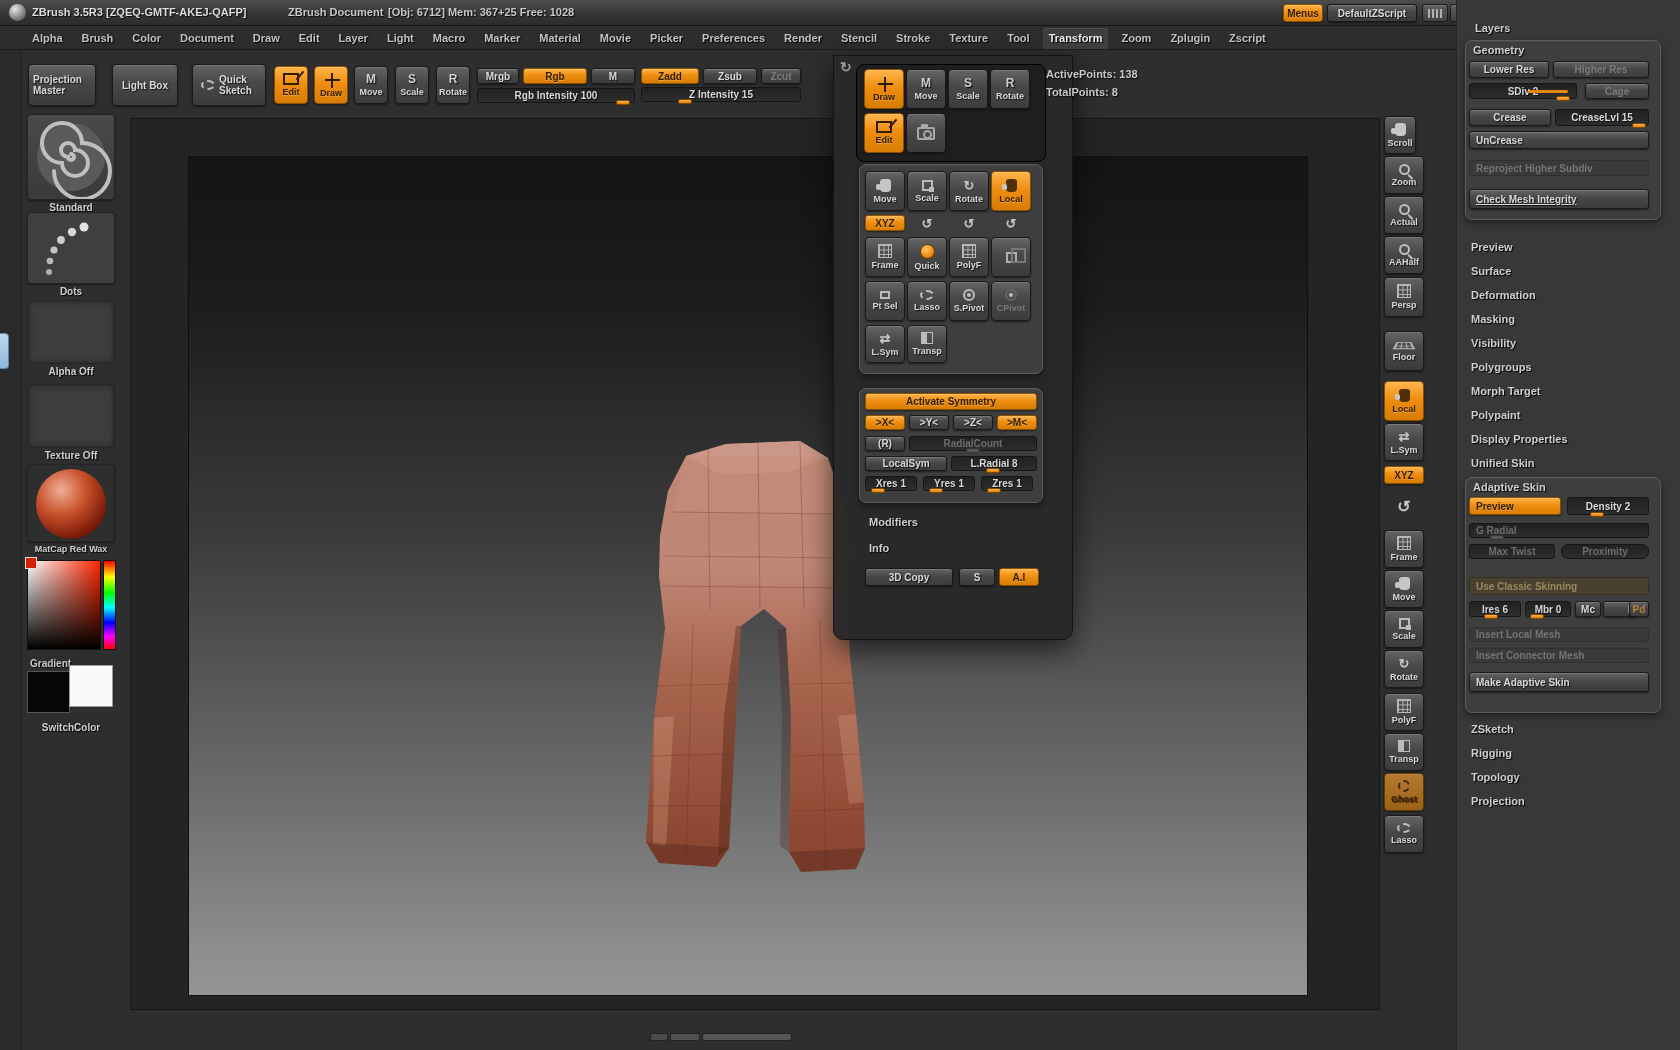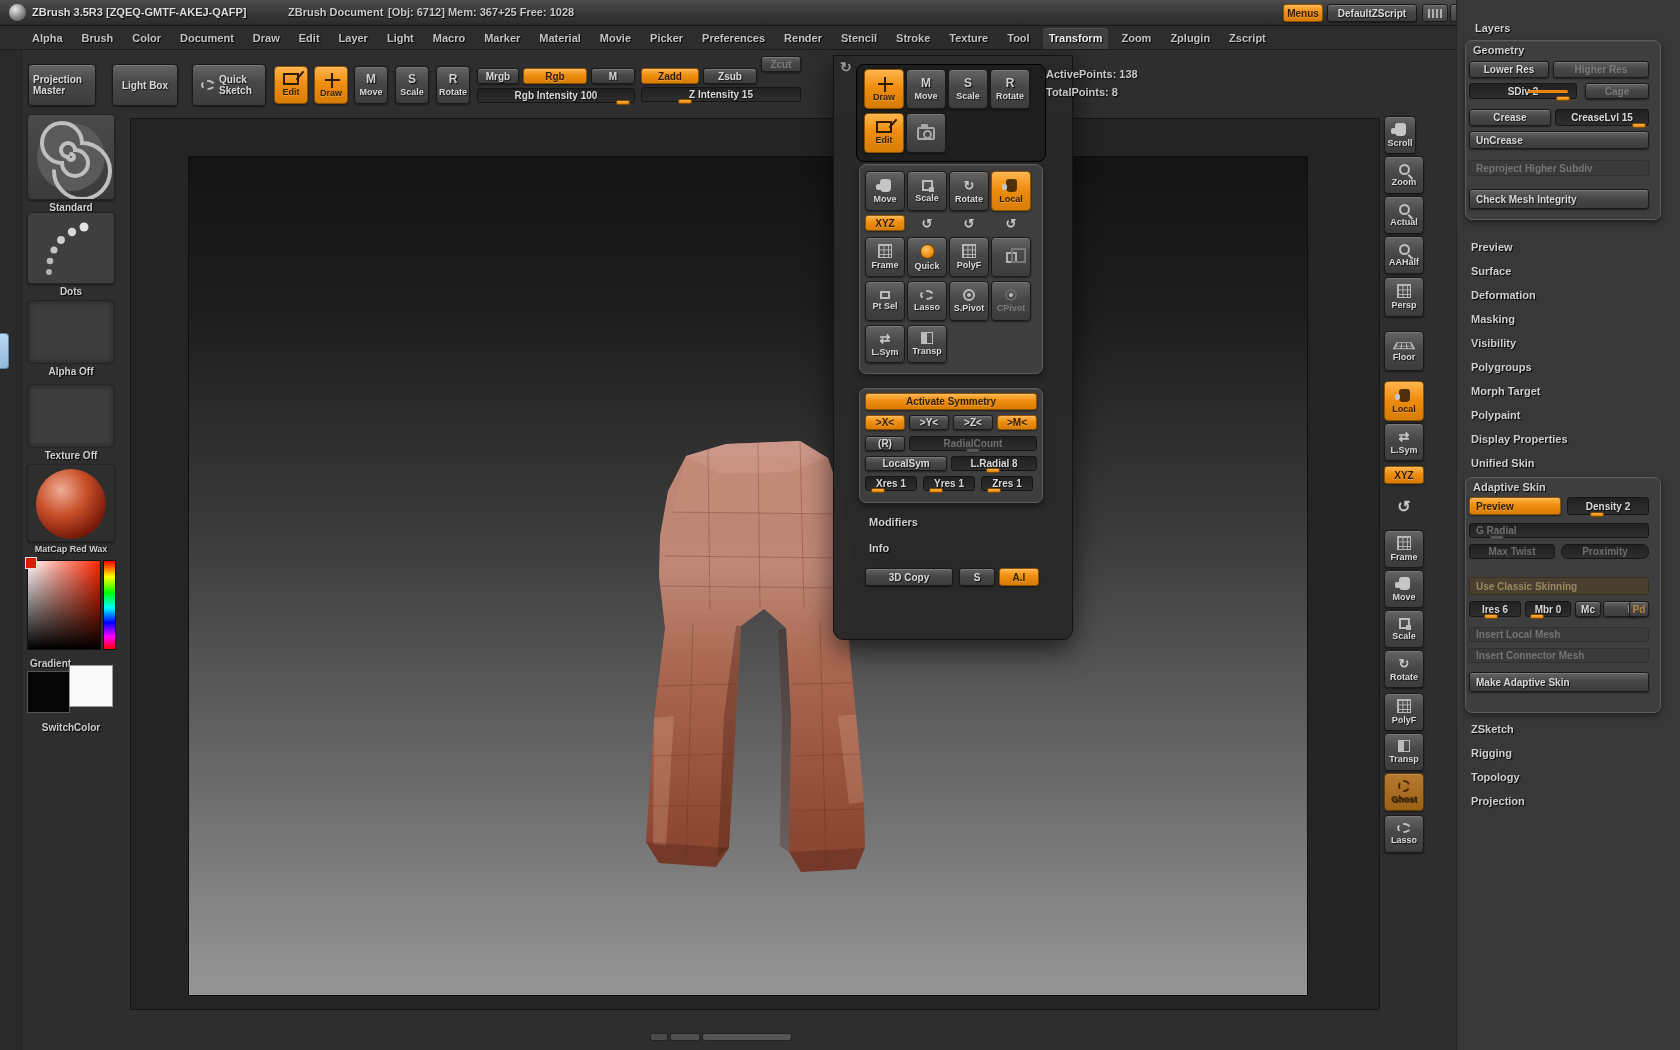--- a/index.html
+++ b/index.html
@@ -211,21 +211,21 @@
   </div>
   <div class="btn icb" style="left:436px;top:66px;width:34px;height:38px;">
     <span class="ltr">R</span>
     <span>Rotate</span>
   </div>
   <div class="btn sm" style="left:477px;top:68px;width:42px;height:16px;">Mrgb</div>
   <div class="btn sm orange" style="left:523px;top:68px;width:64px;height:16px;">Rgb</div>
   <div class="btn sm" style="left:591px;top:68px;width:44px;height:16px;">M</div>
   <div class="btn sm orange" style="left:641px;top:68px;width:58px;height:16px;">Zadd</div>
   <div class="btn sm" style="left:703px;top:68px;width:54px;height:16px;">Zsub</div>
-  <div class="btn sm dis" style="left:761px;top:56px;width:40px;height:16px;text-align:center;">Zcut</div>
+  <div class="btn sm dis" style="left:761px;top:68px;width:40px;height:16px;text-align:center;">Zcut</div>
   <div class="slider" style="left:477px;top:88px;width:158px;height:15px;">
     <span>Rgb Intensity 100</span>
     <span class="nub" style="left:138px;"></span>
   </div>
   <div class="slider" style="left:641px;top:87px;width:160px;height:15px;">
     <span>Z Intensity 15</span>
     <span class="nub" style="left:36px;"></span>
   </div>
   <div class="txt" style="left:1046px;top:68px;z-index:60;">ActivePoints: 138</div>
   <div class="txt" style="left:1046px;top:86px;z-index:60;">TotalPoints: 8</div>
@@ -483,21 +483,21 @@
       <span class="nub" style="left:86px;"></span>
     </div>
     <div class="btn sm dis" style="left:128px;top:83px;width:64px;height:16px;">Cage</div>
     <div class="btn sm" style="left:12px;top:109px;width:82px;height:17px;">Crease</div>
     <div class="slider" style="left:98px;top:109px;width:94px;height:17px;">
       <span>CreaseLvl 15</span>
       <span class="nub" style="left:76px;"></span>
     </div>
     <div class="btn sm" style="left:12px;top:131px;width:180px;height:18px;justify-content:flex-start;padding-left:6px;">UnCrease</div>
     <div class="btn sm flatdis" style="left:12px;top:160px;width:180px;height:16px;">Reproject Higher Subdiv</div>
-    <div class="btn sm" style="left:12px;top:189px;width:180px;height:20px;justify-content:flex-start;padding-left:6px;">Check Mesh Integrity</div>
+    <div class="btn sm" style="left:12px;top:189px;width:180px;height:20px;justify-content:flex-start;padding-left:6px;text-decoration:underline;">Check Mesh Integrity</div>
 
     <div class="sech" style="left:14px;top:241px;">Preview</div>
     <div class="sech" style="left:14px;top:265px;">Surface</div>
     <div class="sech" style="left:14px;top:289px;">Deformation</div>
     <div class="sech" style="left:14px;top:313px;">Masking</div>
     <div class="sech" style="left:14px;top:337px;">Visibility</div>
     <div class="sech" style="left:14px;top:361px;">Polygroups</div>
     <div class="sech" style="left:14px;top:385px;">Morph Target</div>
     <div class="sech" style="left:14px;top:409px;">Polypaint</div>
     <div class="sech" style="left:14px;top:433px;">Display Properties</div>

